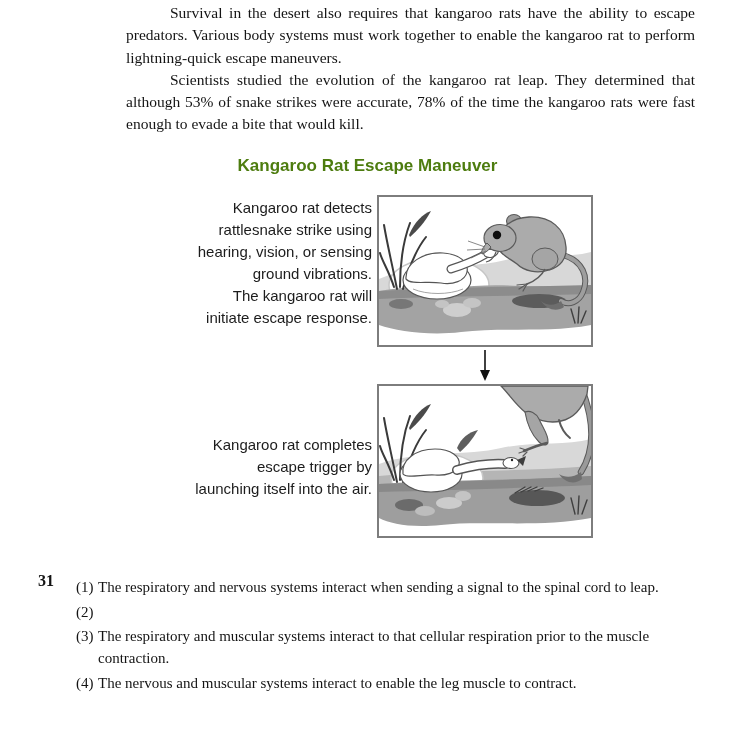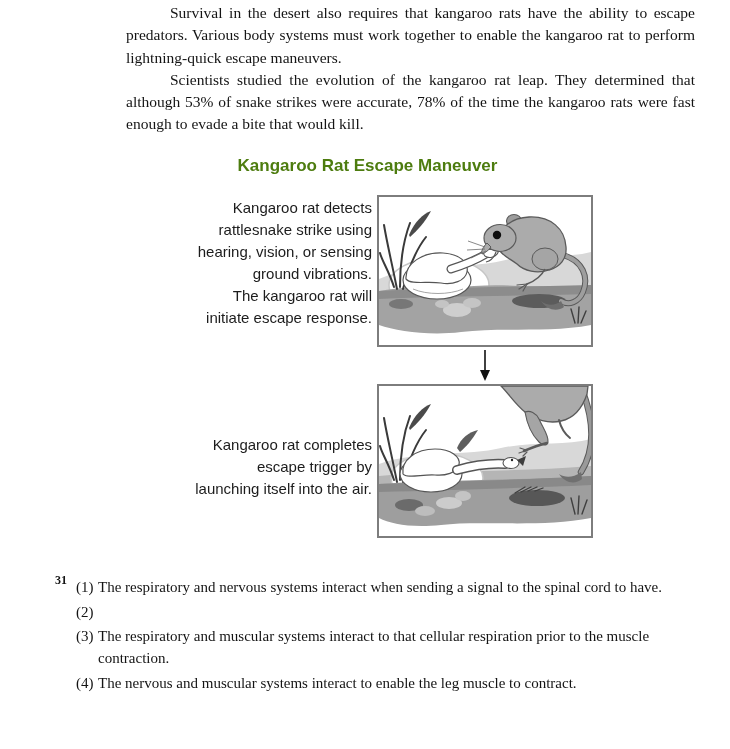--- a/index.html
+++ b/index.html
@@ -34,21 +34,21 @@
     border:2px solid #7d7d7d;box-sizing:border-box;background:#fff;overflow:hidden;
   }
   .panel1{top:195px;height:152px;}
   .panel2{top:384px;height:154px;}
   .panel svg{display:block;}
   .seq-arrow{position:absolute;left:478px;top:350px;width:14px;height:31px;}
 
   
   .question{position:absolute;left:38px;top:570px;width:674px;}
   .qnum{
-    position:absolute;left:0;top:0;font-weight:bold;font-size:12px;line-height:21.5px;margin-left:17px;
+    position:absolute;left:0;top:0;font-weight:bold;font-size:16px;line-height:21.5px;
   }
   .qtext{
     margin-left:25px;width:615px;font-size:15.5px;line-height:21.5px;text-align:justify;
   }
   .choices{list-style:none;margin:6px 0 0 38px;padding:0;}
   .choice{display:flex;margin:0 0 2.5px 0;font-size:15px;line-height:22px;}
   .clabel{flex:0 0 22px;}
   .ctext{flex:0 1 auto;max-width:612px;}
 </style>
 </head>
@@ -200,21 +200,21 @@
           <path d="M148,66 L144,70"></path>
       </g>
     </svg>
   </figure>
 
   <section class="question">
     <span class="qnum">31</span>
     <ol class="choices">
       <li class="choice">
         <span class="clabel">(1)</span>
-        <span class="ctext">The respiratory and nervous systems interact when sending a signal to the spinal cord to have.</span>
+        <span class="ctext">The respiratory and nervous systems interact when sending a signal to the spinal cord to leap.</span>
       </li>
       <li class="choice">
         <span class="clabel">(2)</span>
       </li>
       <li class="choice">
         <span class="clabel">(3)</span>
         <span class="ctext">The respiratory and muscular systems interact to that cellular respiration prior to the muscle contraction.</span>
       </li>
       <li class="choice">
         <span class="clabel">(4)</span>

